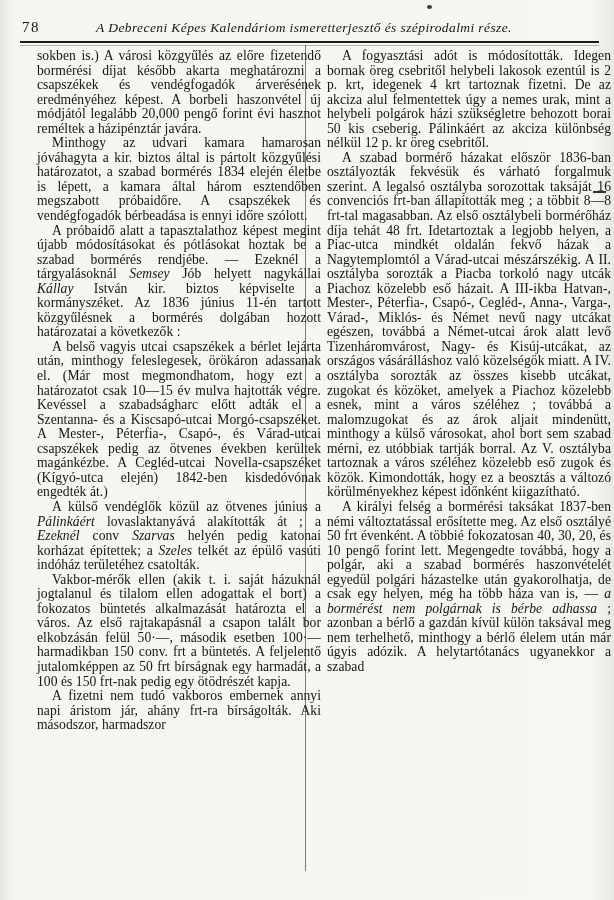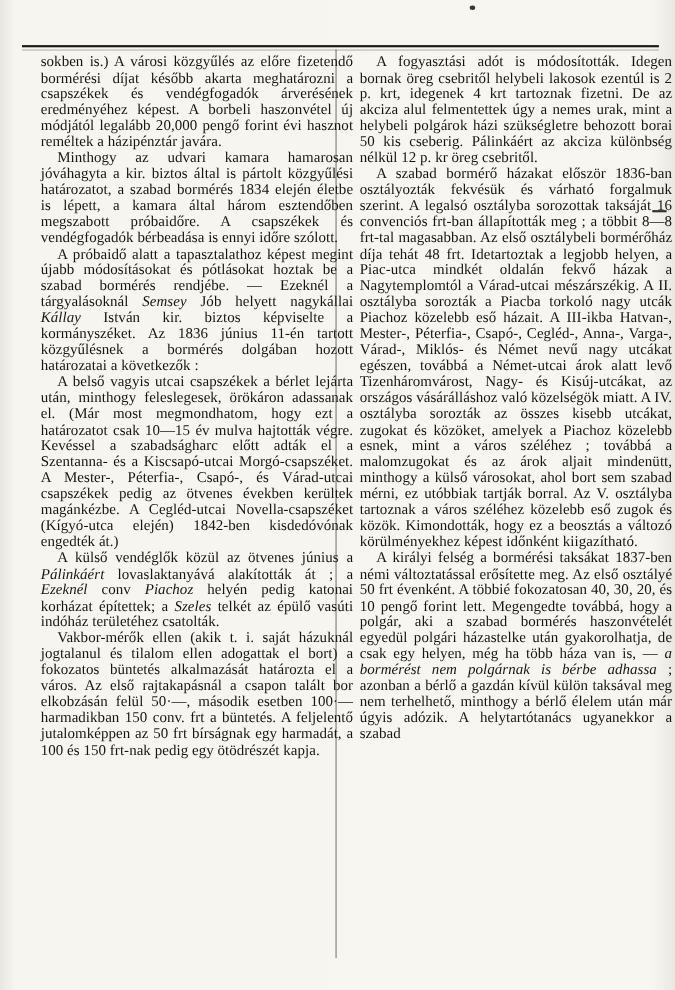--- a/index.html
+++ b/index.html
@@ -84,28 +84,33 @@
     left: 593px; top: 191px;
     width: 13px; height: 2px;
     background: #35322c;
   }
 </style>
 </head>
 <body>
 
 <div class="page">
   <div class="artifact-dot"></div>
+  <div class="header">
+    <span class="pagenum">78</span>
+    <span class="header-title">A Debreceni Képes Kalendáriom ismeretterjesztő és szépirodalmi része.</span>
+  </div>
   <div class="header-rule"></div>
   <div class="col col-left">
       <p class="para"><span>sokben is.) A városi közgyűlés az előre fizetendő bormérési díjat később akarta meghatározni a csapszékek és vendégfogadók árverésének eredményéhez képest. A borbeli haszonvétel új módjától legalább 20,000 pengő forint évi hasznot reméltek a házipénztár javára.</span></p>
       <p class="para indent"><span>Minthogy az udvari kamara hamarosan jóváhagyta a kir. biztos által is pártolt közgyűlési határozatot, a szabad bormérés 1834 elején életbe is lépett, a kamara által három esztendőben megszabott próbaidőre. A csapszékek és vendégfogadók bérbeadása is ennyi időre szólott.</span></p>
       <p class="para indent"><span>A próbaidő alatt a tapasztalathoz képest megint újabb módosításokat és pótlásokat hoztak be a szabad bormérés rendjébe. — Ezeknél a tárgyalásoknál </span><i>Semsey</i><span> Jób helyett nagykállai </span><i>Kállay</i><span> István kir. biztos képviselte a kormányszéket. Az 1836 június 11-én tartott közgyűlésnek a bormérés dolgában hozott határozatai a következők :</span></p>
       <p class="para indent"><span>A belső vagyis utcai csapszékek a bérlet lejárta után, minthogy feleslegesek, örökáron adassanak el. (Már most megmondhatom, hogy ezt a határozatot csak 10—15 év mulva hajtották végre. Kevéssel a szabadságharc előtt adták el a Szentanna- és a Kiscsapó-utcai Morgó-csapszéket. A Mester-, Péterfia-, Csapó-, és Várad-utcai csapszékek pedig az ötvenes években kerültek magánkézbe. A Cegléd-utcai Novella-csapszéket (Kígyó-utca elején) 1842-ben kisdedóvónak engedték át.)</span></p>
-      <p class="para indent"><span>A külső vendéglők közül az ötvenes június a </span><i>Pálinkáért</i><span> lovaslaktanyává alakították át ; a </span><i>Ezeknél</i><span> conv </span><i>Piachoz</i><span> helyén pedig katonai korházat építettek; a </span><i>Szeles</i><span> telkét az épülő vasúti indóház területéhez csatolták.</span></p>
+      <p class="para indent"><span>A külső vendéglők közül az ötvenes június a </span><i>Pálinkáért</i><span> lovaslaktanyává alakították át ; a </span><i>Ezeknél</i><span> conv </span><i>Szarvas</i><span> helyén pedig katonai korházat építettek; a </span><i>Szeles</i><span> telkét az épülő vasúti indóház területéhez csatolták.</span></p>
       <p class="para indent"><span>Vakbor-mérők ellen (akik t. i. saját házuknál jogtalanul és tilalom ellen adogattak el bort) a fokozatos büntetés alkalmazását határozta el a város. Az első rajtakapásnál a csapon talált bor elkobzásán felül 50·—, második esetben 100·— harmadikban 150 conv. frt a büntetés. A feljelentő jutalomképpen az 50 frt bírságnak egy harmadát, a 100 és 150 frt-nak pedig egy ötödrészét kapja.</span></p>
+      <p class="para indent"><span>A fizetni nem tudó vakboros embernek annyi napi áristom jár, ahány frt-ra bírságolták. Aki másodszor, harmadszor</span></p>
     </div>
   <div class="col col-right">
       <p class="para indent"><span>A fogyasztási adót is módosították. Idegen bornak öreg csebritől helybeli lakosok ezentúl is 2 p. krt, idegenek 4 krt tartoznak fizetni. De az akciza alul felmentettek úgy a nemes urak, mint a helybeli polgárok házi szükségletre behozott borai 50 kis cseberig. Pálinkáért az akciza különbség nélkül 12 p. kr öreg csebritől.</span></p>
       <p class="para indent"><span>A szabad bormérő házakat először 1836-ban osztályozták fekvésük és várható forgalmuk szerint. A legalsó osztályba sorozottak taksáját 16 convenciós frt-ban állapították meg ; a többit 8—8 frt-tal magasabban. Az első osztálybeli bormérőház díja tehát 48 frt. Idetartoztak a legjobb helyen, a Piac-utca mindkét oldalán fekvő házak a Nagytemplomtól a Várad-utcai mészárszékig. A II. osztályba sorozták a Piacba torkoló nagy utcák Piachoz közelebb eső házait. A III-ikba Hatvan-, Mester-, Péterfia-, Csapó-, Cegléd-, Anna-, Varga-, Várad-, Miklós- és Német nevű nagy utcákat egészen, továbbá a Német-utcai árok alatt levő Tizenháromvárost, Nagy- és Kisúj-utcákat, az országos vásárálláshoz való közelségök miatt. A IV. osztályba sorozták az összes kisebb utcákat, zugokat és közöket, amelyek a Piachoz közelebb esnek, mint a város széléhez ; továbbá a malomzugokat és az árok aljait mindenütt, minthogy a külső városokat, ahol bort sem szabad mérni, ez utóbbiak tartják borral. Az V. osztályba tartoznak a város széléhez közelebb eső zugok és közök. Kimondották, hogy ez a beosztás a változó körülményekhez képest időnként kiigazítható.</span></p>
       <p class="para indent"><span>A királyi felség a bormérési taksákat 1837-ben némi változtatással erősítette meg. Az első osztályé 50 frt évenként. A többié fokozatosan 40, 30, 20, és 10 pengő forint lett. Megengedte továbbá, hogy a polgár, aki a szabad bormérés haszonvételét egyedül polgári házastelke után gyakorolhatja, de csak egy helyen, még ha több háza van is, — </span><i>a bormérést nem polgárnak is bérbe adhassa</i><span> ; azonban a bérlő a gazdán kívül külön taksával meg nem terhelhető, minthogy a bérlő élelem után már úgyis adózik. A helytartótanács ugyanekkor a szabad</span></p>
     </div>
   <div class="divider"></div>
   <div class="artifact-dash"></div>
 </div>
 

